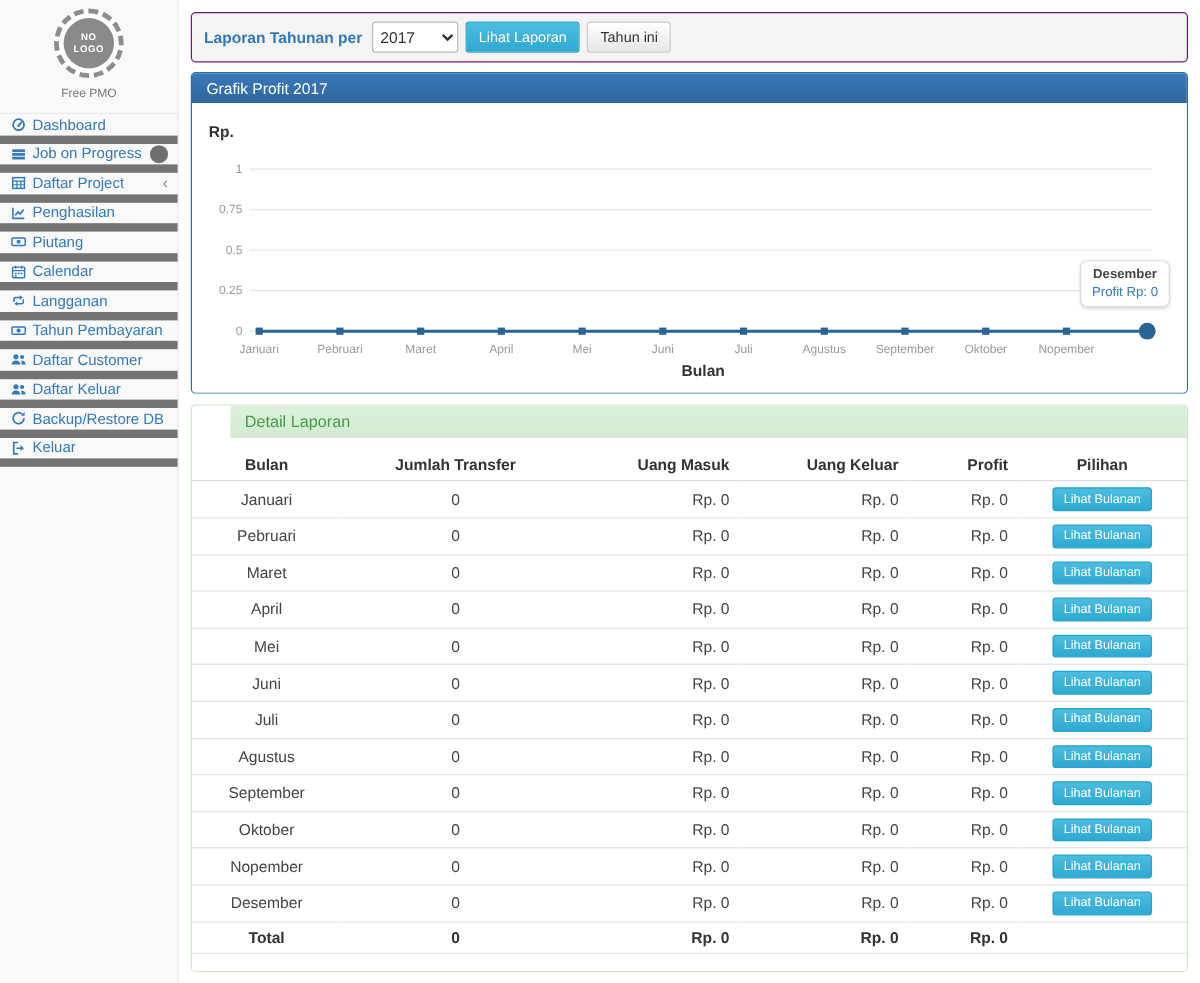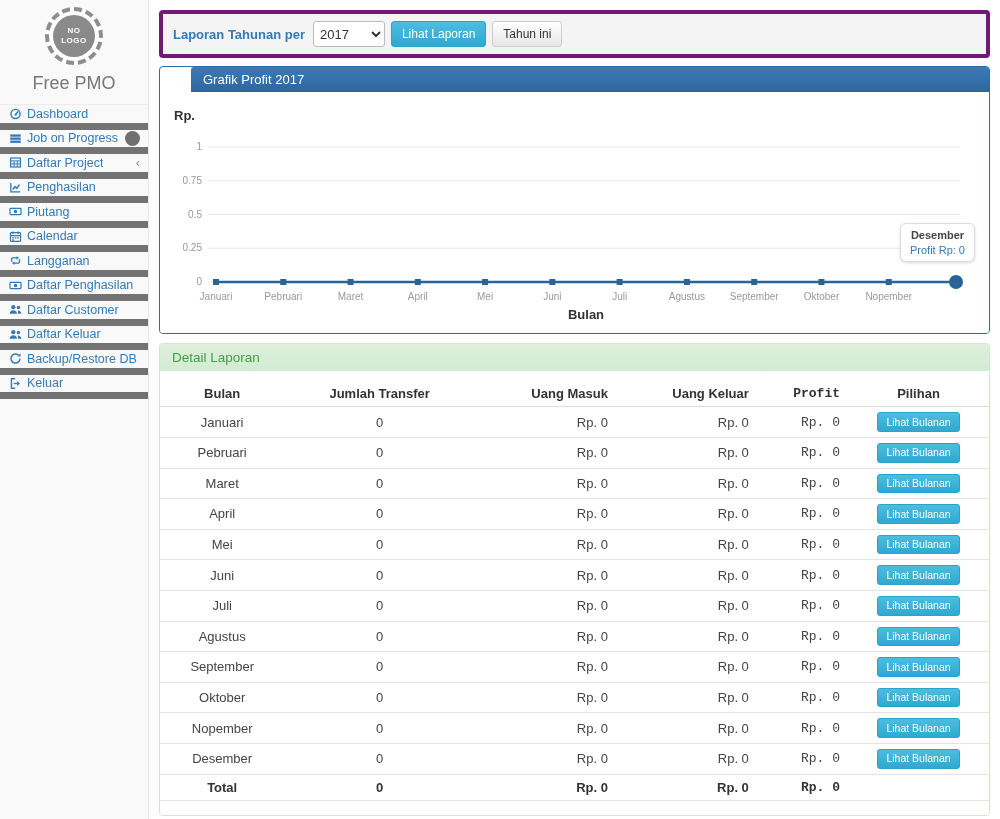--- a/index.html
+++ b/index.html
@@ -17,21 +17,21 @@
   .logo-seal {
     width:58px; height:58px; margin:0 auto; border:4px dashed #8d8d8d; border-radius:50%;
     background:#fff; display:flex; align-items:center; justify-content:center;
   }
   .logo-inner {
     width:42px; height:42px; border-radius:50%; background:#8a8a8a; color:#fff;
     font-size:8px; font-weight:bold; letter-spacing:.5px;
     display:flex; align-items:center; justify-content:center; text-align:center; line-height:1.3;
     white-space:pre-line;
   }
-  .app-name { color:#777; font-size:18px; margin-top:8px; }
+  .app-name { color:#777; font-size:10px; margin-top:8px; }
   .nav-list { list-style:none; border-top:1px solid #ececec; }
   .nav-item {
     display:flex; align-items:center; gap:5px; padding:4px 8px 4px 9px;
     border-bottom:7px solid #737373; color:#337ab7; cursor:pointer; height:24.5px;
   }
   .nav-icon { width:13px; height:13px; display:inline-flex; color:#337ab7; flex:0 0 13px; }
   .nav-icon svg { display:block; }
   .nav-label { white-space:nowrap; overflow:hidden; font-size:12.5px; }
   .nav-badge {
     margin-left:auto; background:#6f6f6f; color:#fff; font-size:9px; font-weight:bold;
@@ -44,21 +44,21 @@
   .content { flex:1; padding:10px 10px 12px; background:#fff; }
 
   .breadcrumb {
     background:#f5f5f5; border-radius:4px; padding:7px 15px; margin-bottom:18px;
     color:#777; font-size:13px;
   }
   .breadcrumb a { color:#337ab7; }
   .breadcrumb .sep { color:#ccc; margin:0 6px; }
 
   .filter-well {
-    background:#f4f4f4; border:4px solid #701a75; border-radius:4px;
+    background:#f4f4f4; border:1px solid #701a75; border-radius:4px;
     padding:7px 10px; margin-bottom:8px; display:flex; align-items:center; gap:6px;
   }
   .filter-label { color:#337ab7; font-weight:bold; font-size:13px; margin-right:2px; }
   .year-select {
     height:26px; width:72px; border:1px solid #bbb; border-radius:3px; background:#fff;
     font-size:13px; color:#333; font-family:inherit; padding:0 2px;
   }
   .btn { border-radius:3px; font-size:12px; padding:5px 10px; cursor:pointer; font-family:inherit; line-height:1.2; }
   .btn-info {
     color:#fff; border:1px solid #28a4c9;
@@ -67,26 +67,26 @@
   .btn-default {
     color:#333; border:1px solid #ccc;
     background:linear-gradient(180deg,#ffffff,#e6e6e6);
   }
 
   
   .panel { border-radius:4px; margin-bottom:9px; }
   .panel-primary { border:1px solid #2e6da4; }
   .panel-primary .panel-heading {
     background:linear-gradient(180deg,#3a7ab8,#2f669c); color:#fff;
-    padding:5px 12px; font-size:13px; border-radius:3px 3px 0 0;margin-left:31px;
+    padding:5px 12px; font-size:13px; border-radius:3px 3px 0 0;
   }
   .panel-success { border:1px solid #d0e6c8; }
   .panel-success .panel-heading {
     background:linear-gradient(180deg,#ddf0dd,#d2ebd2); color:#449d44;
-    padding:6px 12px; font-size:13.5px; border-radius:3px 3px 0 0;
+    padding:6px 12px; font-size:13.5px; border-radius:3px 3px 0 0;margin-left:32px;
   }
   .panel-body { background:#fff; padding:10px; position:relative; border-radius:0 0 3px 3px; }
 
   
   .chart-body { height:241px; }
   .chart-tooltip {
     position:absolute; right:14px; top:131px; background:#fff; border:1px solid #ddd;
     border-radius:6px; box-shadow:0 1px 3px rgba(0,0,0,.15); padding:5px 9px;
     text-align:center; font-size:11px; z-index:2;
   }
@@ -97,21 +97,21 @@
   .detail-body { padding:10px 0 14px; }
   table.report { width:100%; border-collapse:collapse; table-layout:fixed; font-size:13px; }
   table.report th, table.report td { padding:5px 8px; height:24px; }
   table.report thead th { font-weight:bold; color:#333; border-bottom:1px solid #ddd; }
   table.report tbody td { border-bottom:1px solid #e4e4e4; color:#444; }
   table.report tr.total-row td { font-weight:bold; color:#333; }
   .c-bulan { width:15%; text-align:center; }
   .c-jt    { width:23%; text-align:center; }
   .c-um    { width:17%; text-align:right; }
   .c-uk    { width:17%; text-align:right; }
-  .c-pr    { width:11%; text-align:right;font-family:Liberation Mono, monospace; }
+  .c-pr    { width:11%; text-align:right; }
   .c-act   { width:17%; text-align:center; }
   .btn-xs { font-size:10.5px; padding:2.5px 8px; }
 </style>
 </head>
 <body>
 
 <div class="wrapper">
 
   <aside class="sidebar">
     <div class="logo-box">
@@ -206,21 +206,21 @@
 
   </li>
 
   <li class="nav-item">
     <span class="nav-icon">
             <svg viewBox="0 0 16 16" width="13" height="13">
               <rect x="1.2" y="4.2" width="13.6" height="7.6" rx="1" fill="none" stroke="currentColor" stroke-width="1.5"></rect>
               <circle cx="8" cy="8" r="2.1" fill="currentColor"></circle>
             </svg>
           </span>
-    <span class="nav-label">Daftar Penghasilan</span>
+    <span class="nav-label">Tahun Pembayaran</span>
 
   </li>
 
   <li class="nav-item">
     <span class="nav-icon">
             <svg viewBox="0 0 16 16" width="13" height="13">
               <circle cx="5.3" cy="5.2" r="2.6" fill="currentColor"></circle>
               <path d="M.8 13.2c0-2.6 2-4.2 4.5-4.2s4.5 1.6 4.5 4.2z" fill="currentColor"></path>
               <circle cx="11.6" cy="5.6" r="2.1" fill="currentColor"></circle>
               <path d="M10.8 9.2c2.4.1 4.4 1.6 4.4 4h-4.1z" fill="currentColor"></path>

